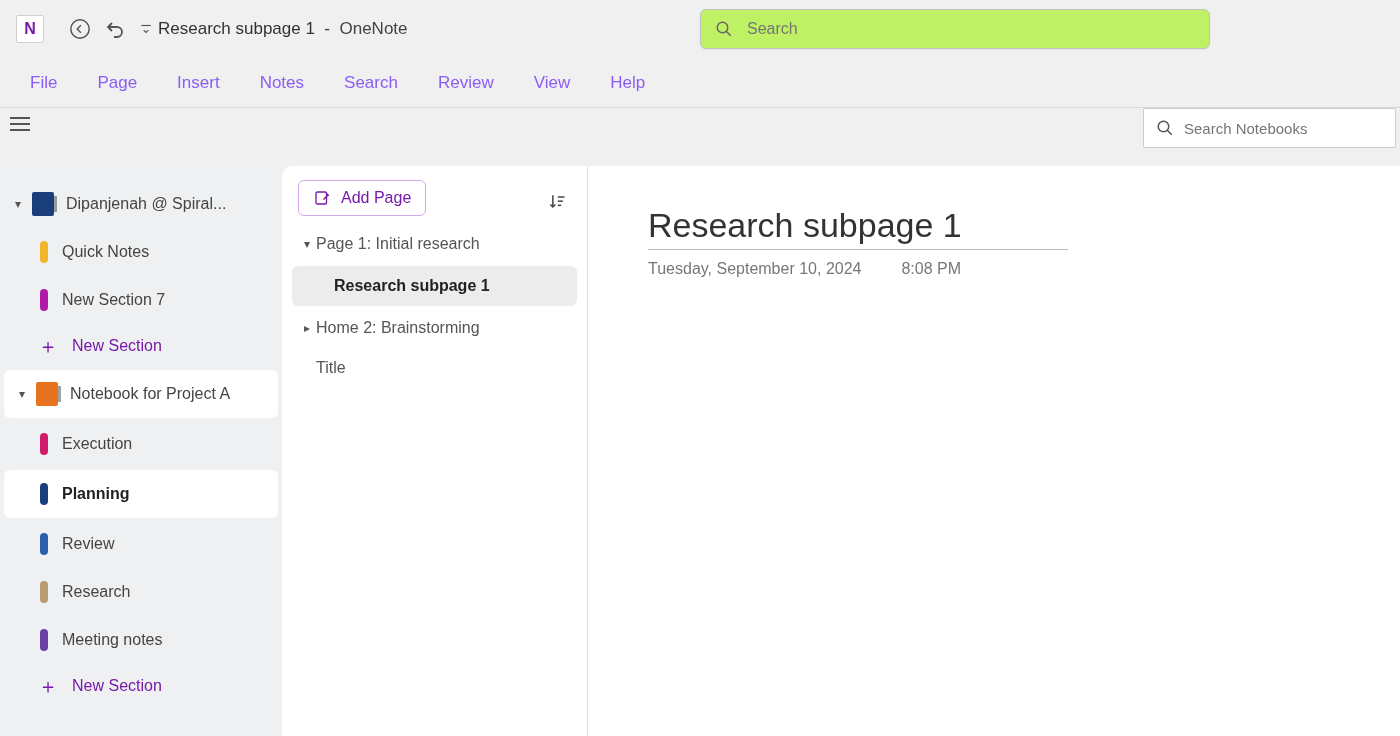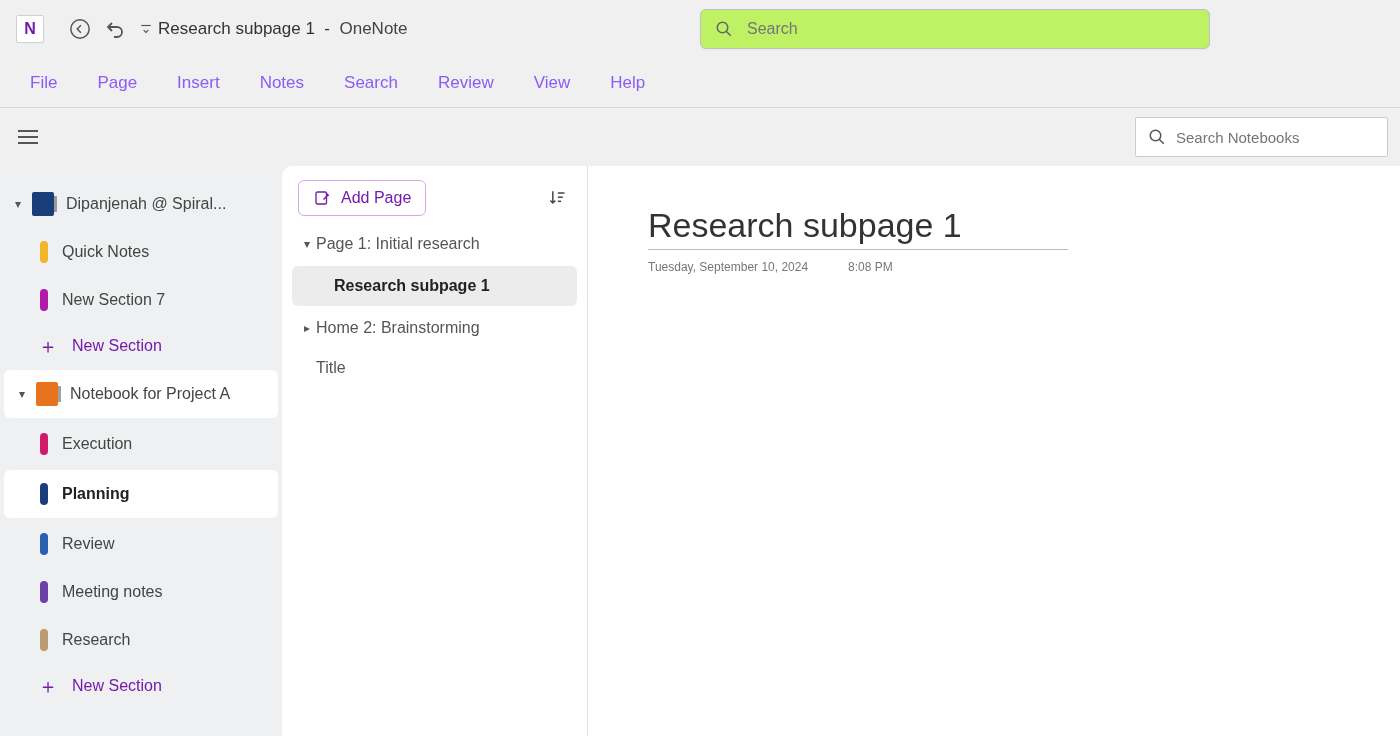--- a/index.html
+++ b/index.html
@@ -11,21 +11,21 @@
   .tb-icon { width: 36px; height: 36px; display: flex; align-items: center; justify-content: center; color: #555; cursor: pointer; border-radius: 4px; }
   .title-text { font-size: 17px; color: #333; }
   .title-text .app-name { color: #444; }
   .search-wrap { margin-left: auto; margin-right: 180px; width: 510px; }
   .search-box { display: flex; align-items: center; height: 40px; background: #bef264; border: 1px solid #c0c0c0; border-radius: 6px; padding: 0 14px; box-shadow: 0 1px 2px rgba(0,0,0,0.04); }
   .search-box input { border: none; outline: none; flex: 1; font-size: 16px; margin-left: 14px; color: #555; background: transparent; }
   
   .menubar { height: 50px; display: flex; align-items: center; padding: 0 24px; border-bottom: 1px solid #d8d8d8; background: #f0f0f0; gap: 28px; }
   .menubar .menu-item { font-size: 17px; color: #8b5cf6; cursor: pointer; padding: 6px 6px; }
   
-  .secbar { height: 58px; display: flex; align-items: center; padding: 0 12px; background: #f0f0f0; }
+  .secbar { height: 58px; display: flex; align-items: flex-start; padding: 0 4px; background: #f0f0f0; }
   .hamburger { width: 32px; height: 32px; display: flex; flex-direction: column; justify-content: center; gap: 4px; padding: 6px; cursor: pointer; }
   .hamburger div { height: 2px; background: #555; }
   .nb-search { margin-left: auto; height: 40px; min-width: 230px; background: #fff; border: 1px solid #ccc; border-radius: 2px; display: flex; align-items: center; padding: 0 12px; }
   .nb-search input { border: none; outline: none; font-size: 15px; margin-left: 10px; flex: 1; }
   
   .main { display: flex; height: calc(736px - 58px - 50px - 58px); }
   
   .sidebar { width: 282px; background: #eef0f1; padding-top: 14px; }
   .nb-row { display: flex; align-items: center; height: 48px; padding: 0 10px; cursor: pointer; font-size: 16px; color: #444; }
   .nb-row.selected { background: #fff; border-radius: 6px; margin: 2px 4px; }
@@ -34,32 +34,32 @@
   .nb-icon.navy { background: #1a3e7a; }
   .nb-icon.orange { background: #e8731e; }
   .nb-icon::after { content:""; position:absolute; right:-3px; top:4px; bottom:4px; width:3px; background: currentColor; opacity:0.5; }
   .sec-row { display: flex; align-items: center; height: 48px; padding-left: 40px; cursor: pointer; font-size: 16px; color: #444; }
   .sec-row.active { background: #fff; border-radius: 6px; margin: 2px 4px; font-weight: 600; color: #222; padding-left: 36px; }
   .sec-tab { width: 8px; height: 22px; border-radius: 4px; margin-right: 14px; }
   .new-sec { display: flex; align-items: center; height: 44px; padding-left: 38px; cursor: pointer; font-size: 16px; color: #7719aa; }
   .new-sec .plus { font-size: 20px; font-weight: 400; margin-right: 14px; }
   
   .pagelist { width: 306px; background: #fff; border-right: 1px solid #e0e0e0; border-top-left-radius: 10px; padding: 14px 10px 0 10px; margin-top: 0; }
-  .pl-header { display: flex; align-items: center; padding: 0 6px 8px 6px; }
+  .pl-header { display: flex; align-items: flex-end; padding: 0 6px 8px 6px; }
   .add-page-btn { display: flex; align-items: center; height: 36px; padding: 0 14px; border: 1px solid #d4a9e8; border-radius: 6px; color: #7719aa; font-size: 16px; cursor: pointer; background: #fff; }
   .add-page-btn .icon { margin-right: 10px; }
   .sort-btn { margin-left: auto; width: 28px; height: 28px; display: flex; align-items: center; justify-content: center; cursor: pointer; color: #555; }
   .page-entry { display: flex; align-items: center; height: 40px; padding: 0 6px; cursor: pointer; font-size: 16px; color: #555; border-radius: 6px; }
   .page-entry .pchev { width: 18px; font-size: 12px; color: #555; text-align: center; }
   .page-entry.sub { padding-left: 24px; background: #ececec; font-weight: 700; color: #222; margin: 2px 0; }
   .page-entry.noarrow { padding-left: 24px; }
   
   .content { flex: 1; background: #fff; padding: 40px 0 0 60px; }
   .page-title-input { font-size: 34px; color: #333; font-weight: 400; border: none; outline: none; width: 420px; border-bottom: 1px solid #bbb; padding-bottom: 4px; }
-  .page-date { margin-top: 10px; font-size: 12px; color: #777; }
+  .page-date { margin-top: 10px; font-size: 16px; color: #777; }
   .page-date .time { margin-left: 40px; }
   
   svg { display: block; }
 </style>
 </head>
 <body>
 
 <div class="titlebar">
   <div class="app-logo">
       <span>N</span>
@@ -157,26 +157,26 @@
     </div>
     <div class="sec-row active">
       <span class="sec-tab" style="background:#1a3e7a"></span>
       <span>Planning</span>
     </div>
     <div class="sec-row">
       <span class="sec-tab" style="background:#2a5fb0"></span>
       <span>Review</span>
     </div>
     <div class="sec-row">
+      <span class="sec-tab" style="background:#b99a72"></span>
+      <span>Research</span>
+    </div>
+    <div class="sec-row">
       <span class="sec-tab" style="background:#6a3fa7"></span>
       <span>Meeting notes</span>
-    </div>
-    <div class="sec-row">
-      <span class="sec-tab" style="background:#b99a72"></span>
-      <span>Research</span>
     </div>
     <div class="new-sec">
       <span class="plus">＋</span>
       <span>New Section</span>
     </div>
   </div>
 
   <div class="pagelist">
     <div class="pl-header">
       <div class="add-page-btn">

